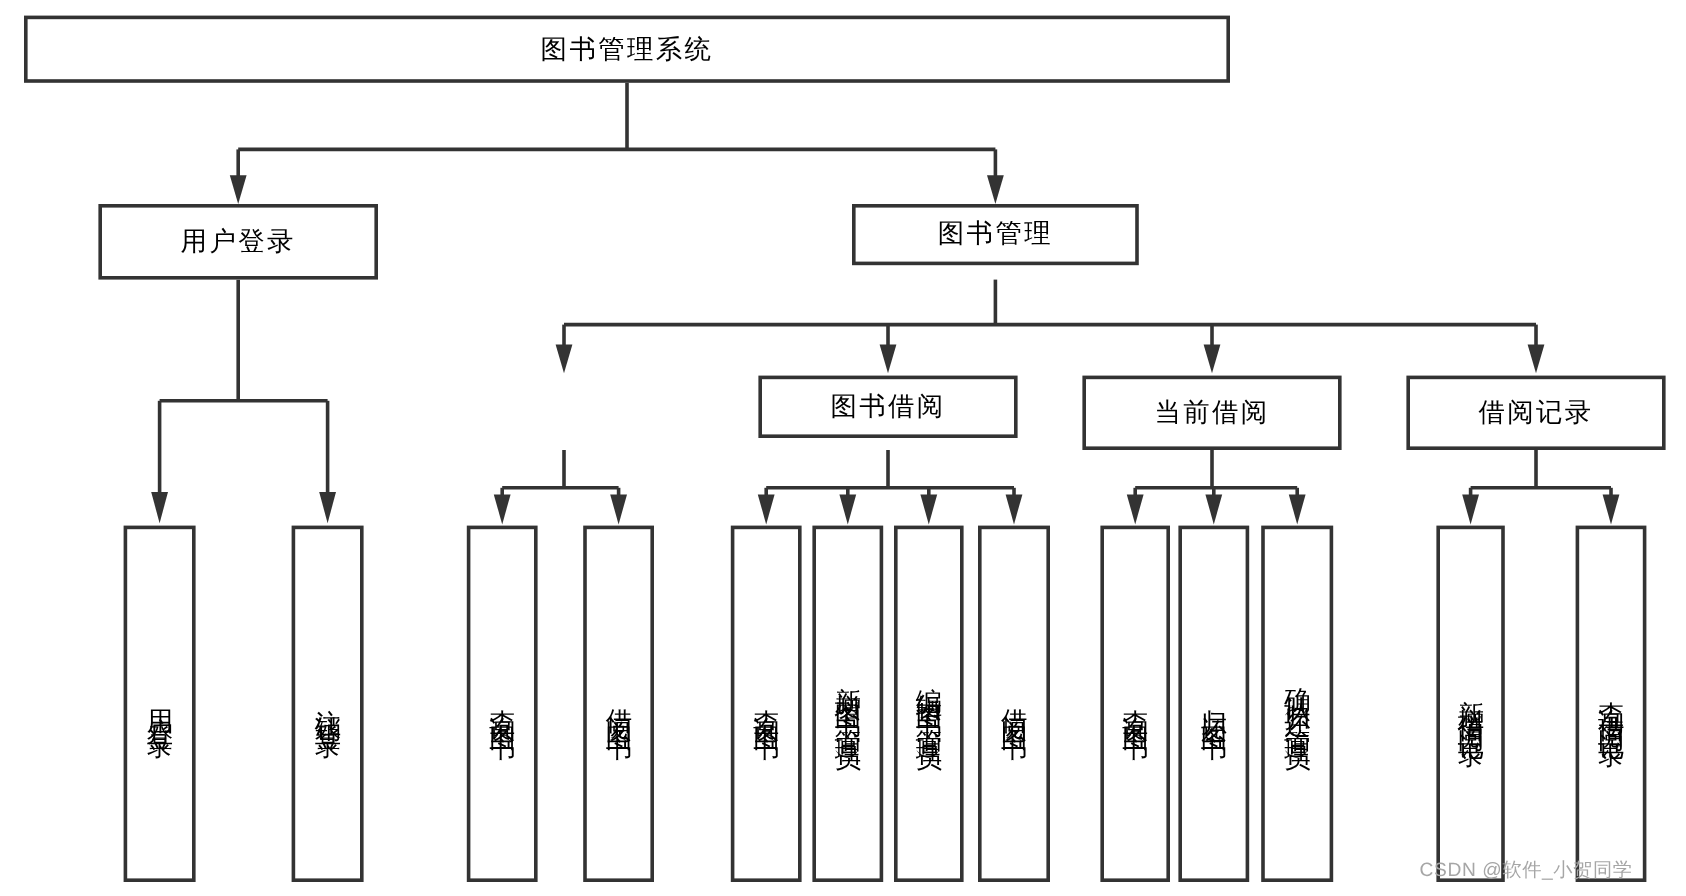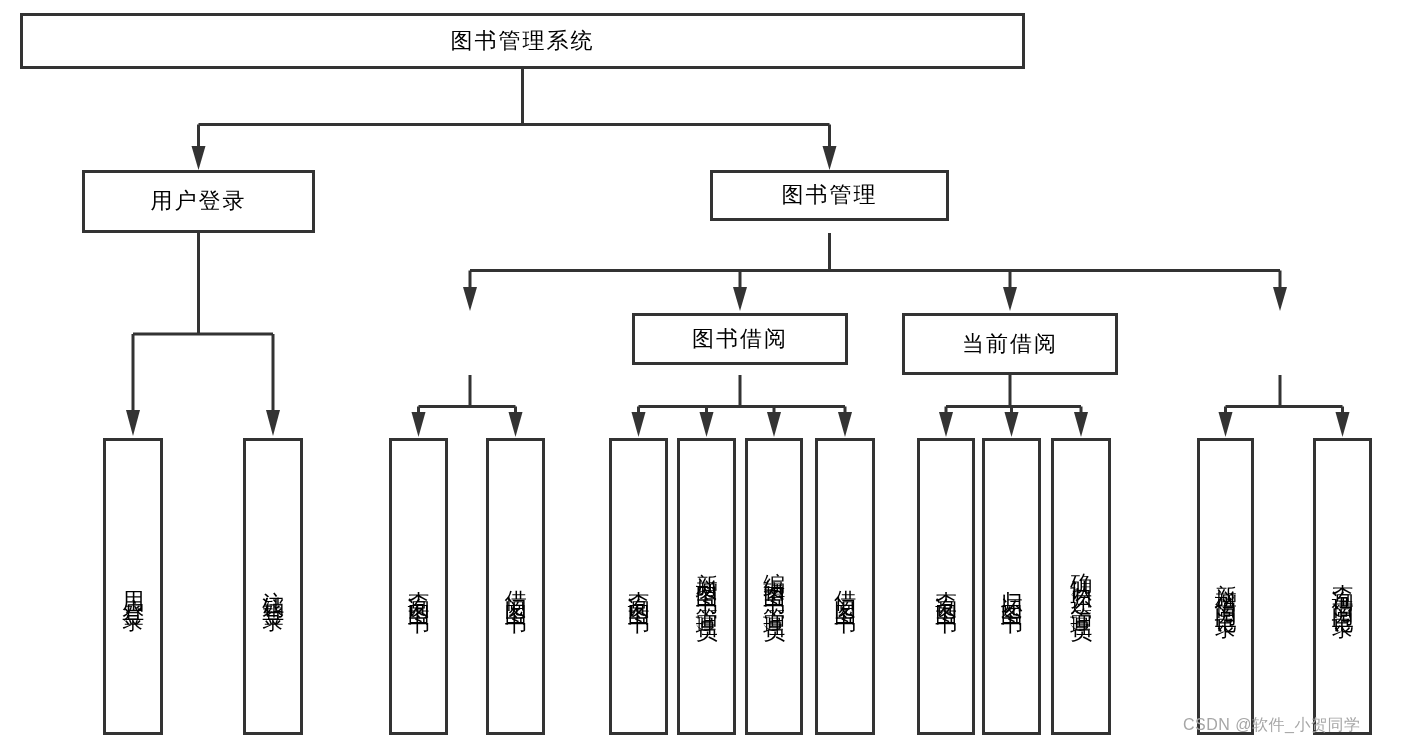--- a/index.html
+++ b/index.html
@@ -122,20 +122,23 @@
   <div class="node" style="left:710px;top:170px;width:239px;height:51px;">
     <span>图书管理</span>
   </div>
 
   <div class="node" style="left:632px;top:313px;width:216px;height:52px;">
     <span>图书借阅</span>
   </div>
   <div class="node" style="left:902px;top:313px;width:216px;height:62px;">
     <span>当前借阅</span>
   </div>
+  <div class="node" style="left:1172px;top:313px;width:216px;height:62px;">
+    <span>借阅记录</span>
+  </div>
 
   <div class="node v-node" style="left:103px;top:438px;width:60px;height:297px;">
     <span>用户登录</span>
   </div>
   <div class="node v-node" style="left:243px;top:438px;width:60px;height:297px;">
     <span>注销登录</span>
   </div>
 
   <div class="node v-node" style="left:389px;top:438px;width:59px;height:297px;">
     <span>查询图书</span>

